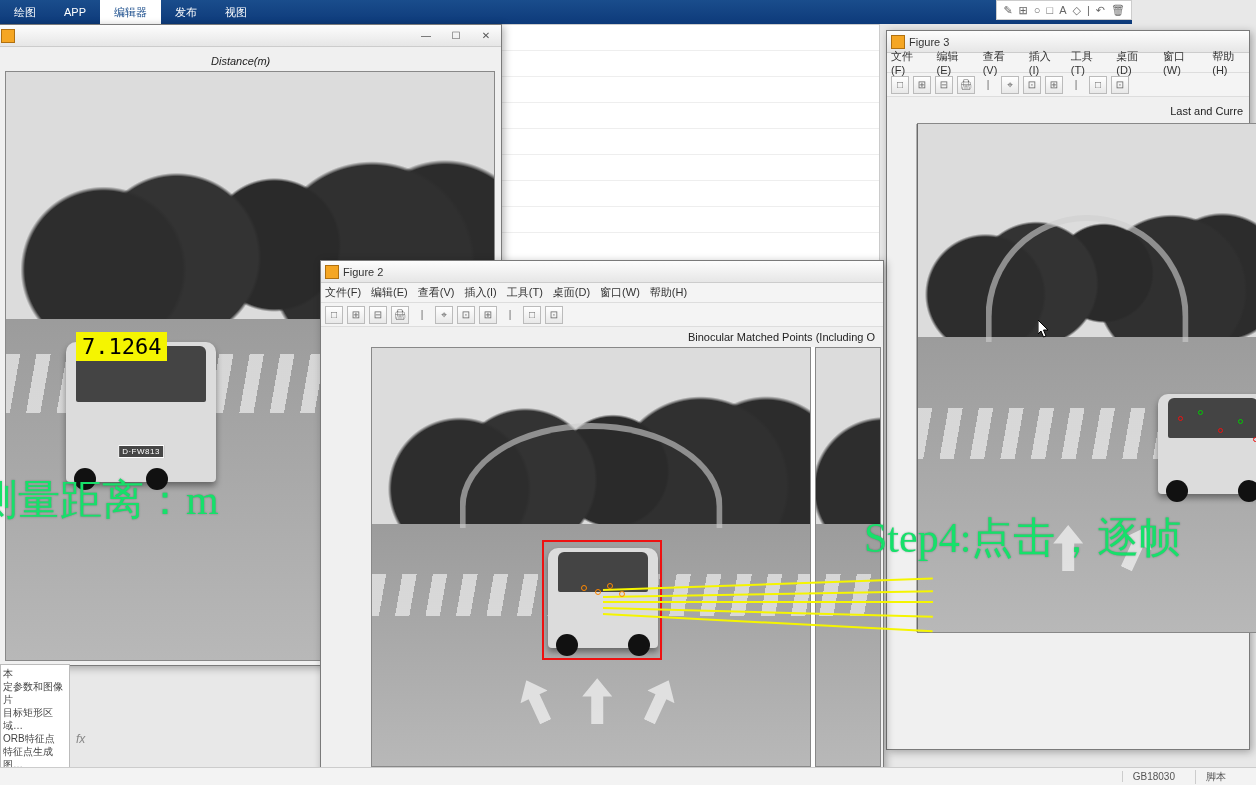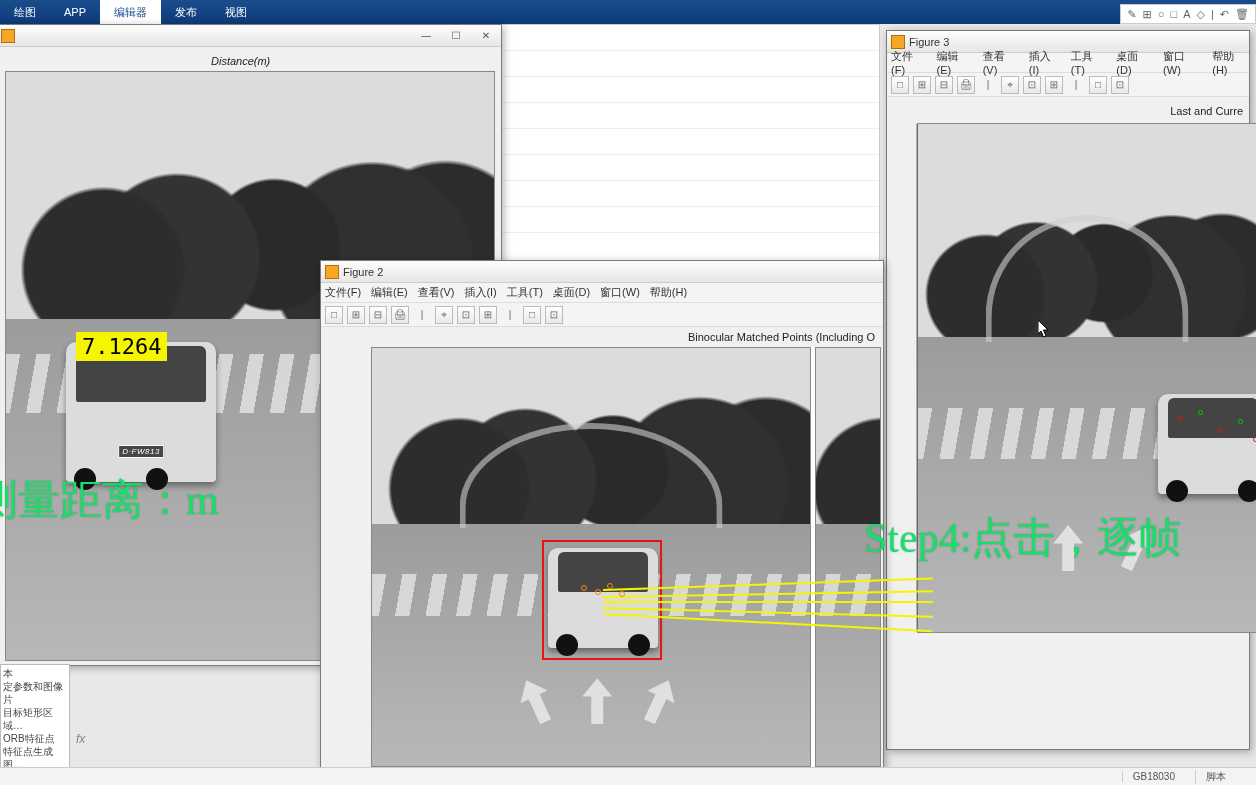--- a/index.html
+++ b/index.html
@@ -1,22 +1,22 @@
 <!DOCTYPE html>
 <html><head>
 <meta charset="utf-8">
 <style>
 * { margin:0; padding:0; box-sizing:border-box; font-family:"Microsoft YaHei", Arial, sans-serif; }
 body { width:1256px; height:785px; background:#e8e8e8; overflow:hidden; position:relative; }
 
 
 .toolstrip {
-  position:absolute; top:0; left:0; width:1256px; height:24px;
+  position:absolute; top:0; left:0; width:1132px; height:24px;
   background:linear-gradient(#1a4d8c,#0d3a7a); color:#fff;
-  display:flex; align-items:flex-end; font-size:11px;
+  display:flex; align-items:flex-start; font-size:11px;
 }
 .toolstrip .tab { padding:0 14px; height:100%; display:flex; align-items:center; cursor:pointer; }
 .toolstrip .tab.active { background:#fff; color:#1a4d8c; }
 .toolstrip .right-tools {
   margin-left:auto; background:#fff; height:20px; padding:0 6px;
   display:flex; align-items:center; gap:6px; border:1px solid #ccc;
 }
 .toolstrip .right-tools span { color:#666; font-size:11px; cursor:pointer; }
 
 
@@ -69,21 +69,21 @@
 .scene .lane-arrow.l0 { left:34%; transform:rotate(-25deg); }
 .scene .car {
   position:absolute; width:120px; height:110px; background:#dcdcdc;
   border-radius:10px 10px 4px 4px; box-shadow:0 4px 6px rgba(0,0,0,.4);
 }
 .scene .car::before { content:""; position:absolute; top:4px; left:10px; right:10px; height:40%;
   background:#444; border-radius:6px 6px 2px 2px; }
 .scene .car::after { content:""; position:absolute; bottom:-8px; left:8px; width:22px; height:22px;
   background:#111; border-radius:50%; box-shadow:72px 0 #111; }
 .scene .plate { position:absolute; bottom:24px; left:50%; transform:translateX(-50%);
-  background:#1b4aa0; color:#fff; font-size:8px; letter-spacing:.5px; padding:1px 3px; border:1px solid #fff;font-style:italic; }
+  background:#1b4aa0; color:#fff; font-size:8px; letter-spacing:.5px; padding:1px 3px; border:1px solid #fff; }
 
 .dist-label { position:absolute; background:#f5f500; color:#000; font-family:Consolas,monospace; font-size:22px; padding:2px 6px; }
 .overlay-text { position:absolute; color:#16e06a; font-size:42px; font-family:"SimSun",serif; text-shadow:0 0 2px rgba(0,0,0,.3); white-space:nowrap; }
 .redbox { position:absolute; border:2px solid #e11; }
 .yellow-rays { position:absolute; }
 .yellow-rays span { position:absolute; left:0; top:50%; height:2px; background:#f5f500; transform-origin:left center; }
 
 .anaglyph { box-shadow: -2px 0 0 rgba(255,0,0,.35), 2px 0 0 rgba(0,255,255,.35); }
 
 

